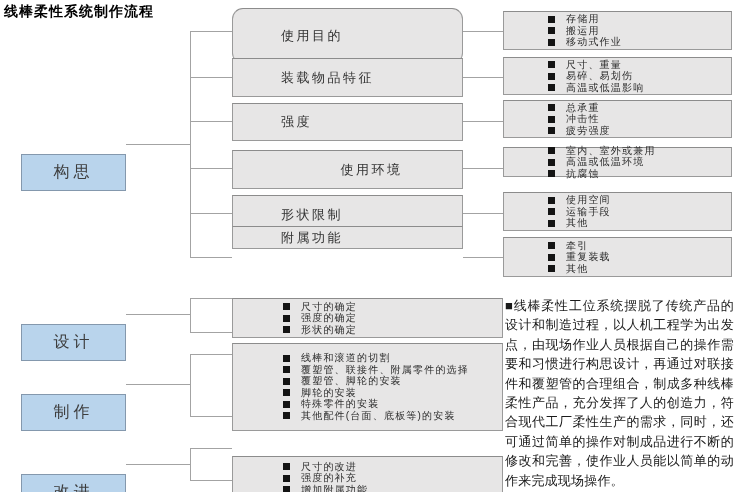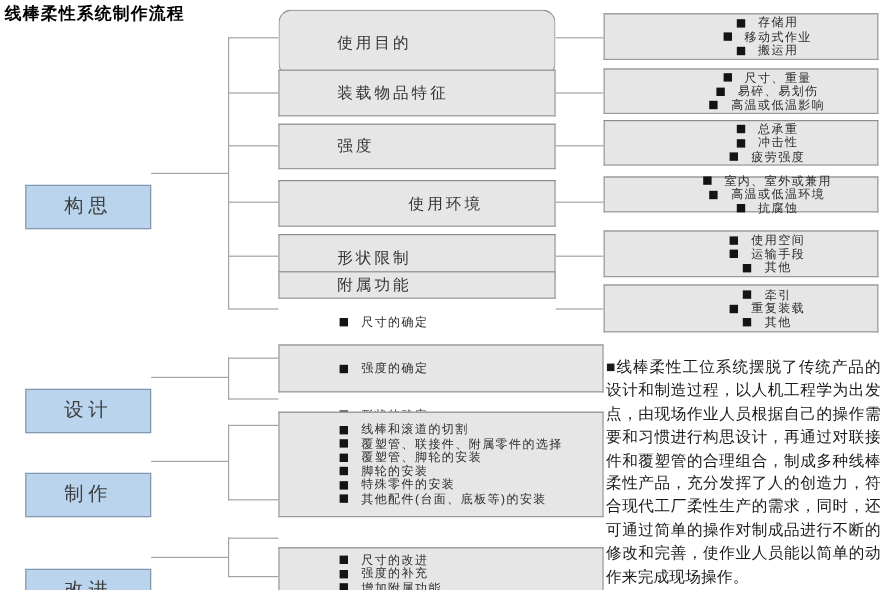--- a/index.html
+++ b/index.html
@@ -22,21 +22,21 @@
     border:1px solid var(--box-border,#9a9a9a);border-top-color:#8c8c8c;
   }
   .cat{
     left:232px;width:231px;display:flex;align-items:center;
     padding-left:48px;font-size:13px;letter-spacing:2.5px;color:#333;
   }
   .list{
     display:flex;flex-direction:column;justify-content:center;
     font-size:10px;letter-spacing:1.2px;color:#2b2b2b;
   }
-  .rlist{left:503px;width:229px;padding-left:44px;align-items:center;}
+  .rlist{left:503px;width:229px;padding-left:44px;}
   .llist{left:232px;width:271px;padding-left:50px;}
   .li{display:flex;align-items:center;gap:11px;height:11.5px;}
   .sq{width:7px;height:7px;background:var(--bullet,#141414);flex:none;}
   .lt{white-space:nowrap;}
   .hline{position:absolute;height:0;border-top:1.5px solid var(--line,#a3a3a3);}
   .vline{position:absolute;width:0;border-left:1.5px solid var(--line,#a3a3a3);}
   .bracket{
     position:absolute;left:190px;width:42px;box-sizing:border-box;
     border:1.5px solid var(--line,#a3a3a3);border-right:none;background:transparent;
   }
@@ -108,26 +108,26 @@
     <span>附属功能</span>
   </div>
 
   <div class="gbox list rlist" style="top:11px;height:39px;">
     <div class="li">
         <span class="sq"></span>
         <span class="lt">存储用</span>
       </div>
     <div class="li">
         <span class="sq"></span>
+        <span class="lt">搬运用</span>
+      </div>
+    <div class="li">
+        <span class="sq"></span>
         <span class="lt">移动式作业</span>
       </div>
-    <div class="li">
-        <span class="sq"></span>
-        <span class="lt">搬运用</span>
-      </div>
   </div>
   <div class="gbox list rlist" style="top:57px;height:38px;">
     <div class="li">
         <span class="sq"></span>
         <span class="lt">尺寸、重量</span>
       </div>
     <div class="li">
         <span class="sq"></span>
         <span class="lt">易碎、易划伤</span>
       </div>
@@ -186,21 +186,21 @@
     <div class="li">
         <span class="sq"></span>
         <span class="lt">重复装载</span>
       </div>
     <div class="li">
         <span class="sq"></span>
         <span class="lt">其他</span>
       </div>
   </div>
 
-  <div class="gbox list llist" style="top:287px;height:40px;gap:27px;">
+  <div class="gbox list llist" style="top:298px;height:40px;">
     <div class="li">
         <span class="sq"></span>
         <span class="lt">尺寸的确定</span>
       </div>
     <div class="li">
         <span class="sq"></span>
         <span class="lt">强度的确定</span>
       </div>
     <div class="li">
         <span class="sq"></span>

